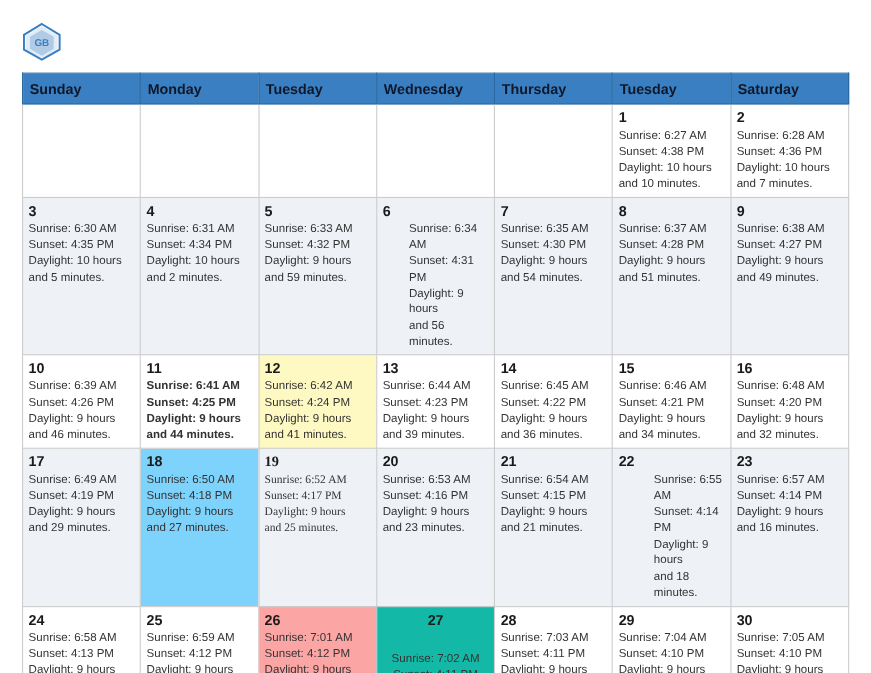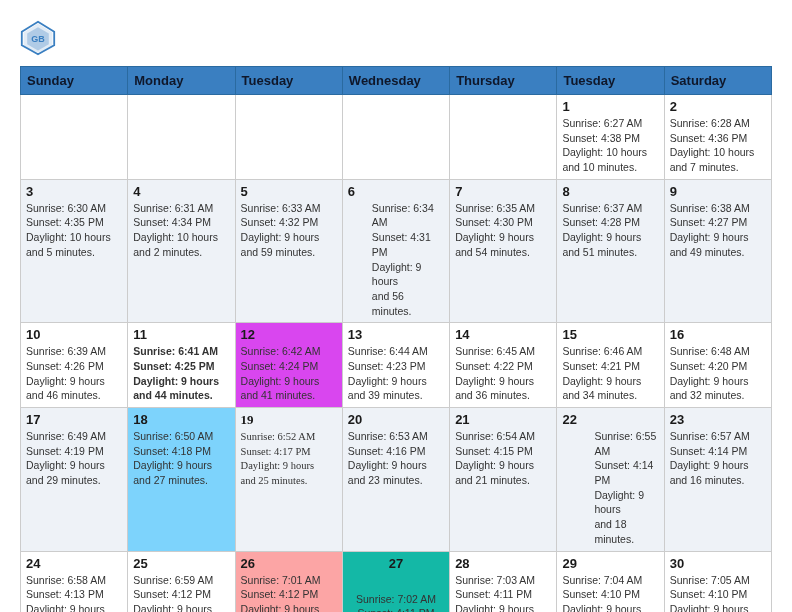--- a/index.html
+++ b/index.html
@@ -210,21 +210,21 @@
 Daylight: 9 hours
 and 46 minutes.</div>
           </td>
           <td style="background: rgb(255, 255, 255);">
             <span class="day-num">11</span>
             <div class="day-info" style="white-space: pre-line; font-weight: bold;">Sunrise: 6:41 AM
 Sunset: 4:25 PM
 Daylight: 9 hours
 and 44 minutes.</div>
           </td>
-          <td style="background: #d946ef;">
+          <td style="background: #fef9c3;">
             <span class="day-num">12</span>
             <div class="day-info" style="white-space: pre-line;">Sunrise: 6:42 AM
 Sunset: 4:24 PM
 Daylight: 9 hours
 and 41 minutes.</div>
           </td>
           <td style="background: rgb(255, 255, 255);">
             <span class="day-num">13</span>
             <div class="day-info" style="white-space: pre-line;">Sunrise: 6:44 AM
 Sunset: 4:23 PM

